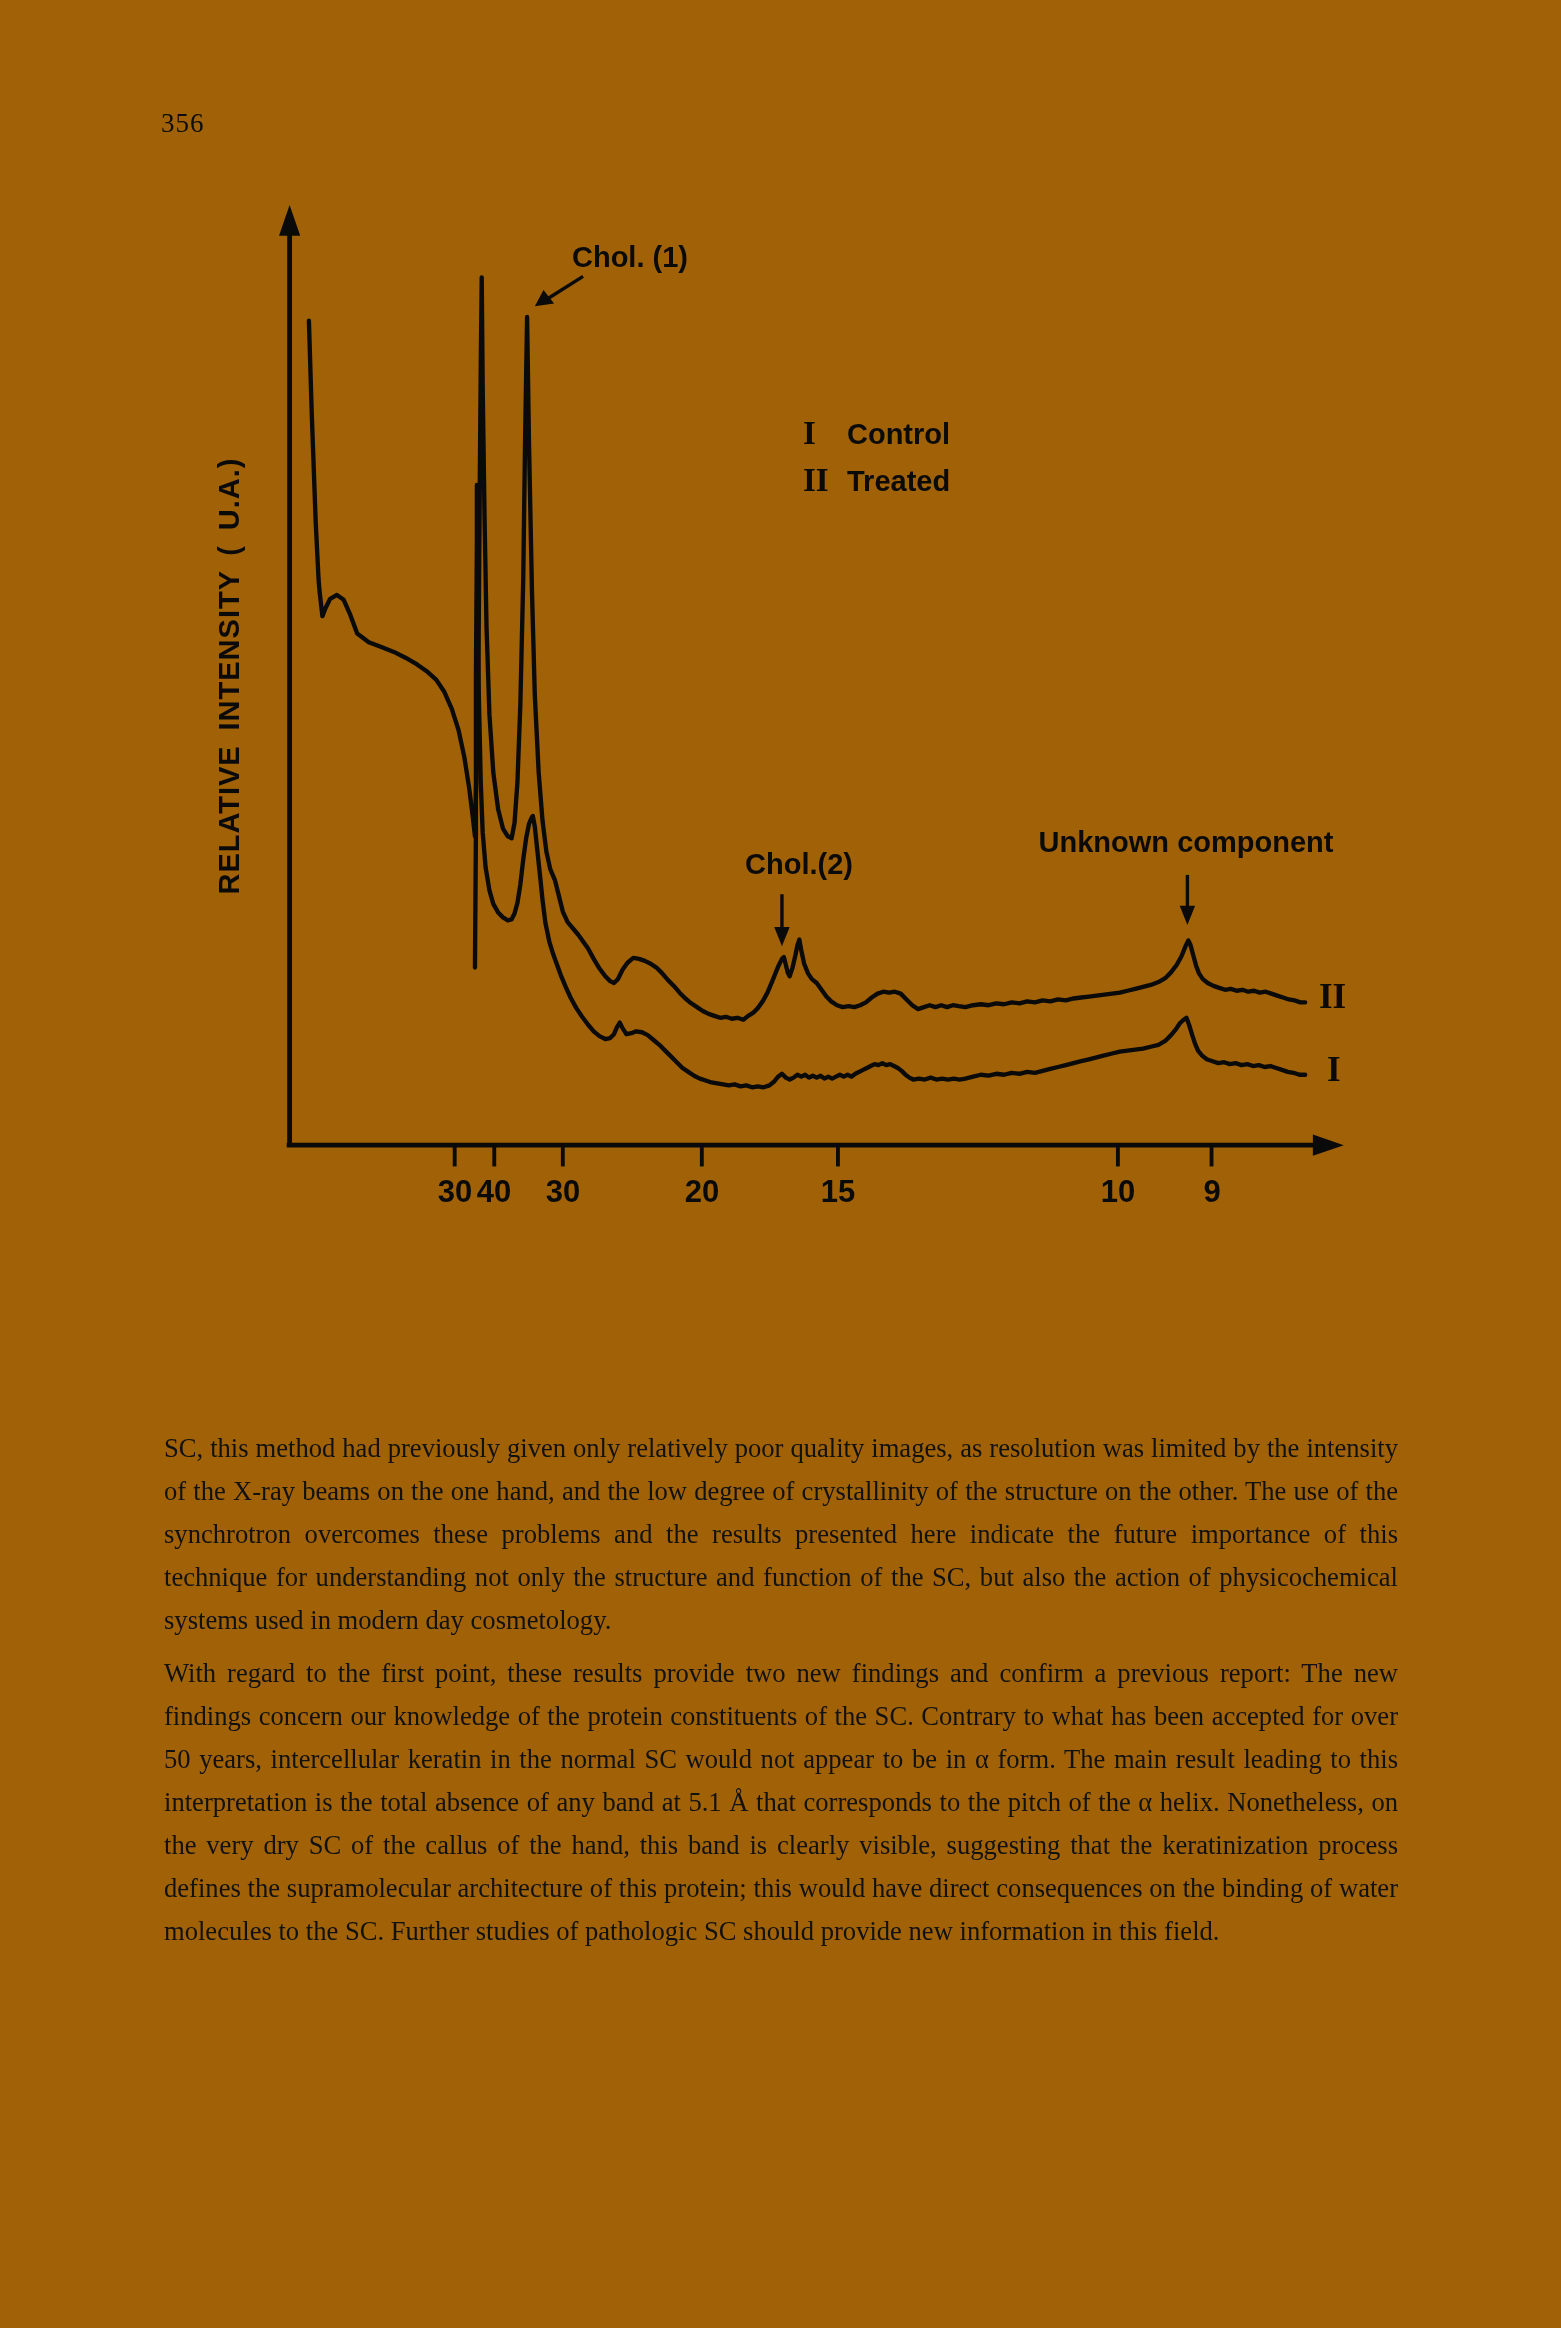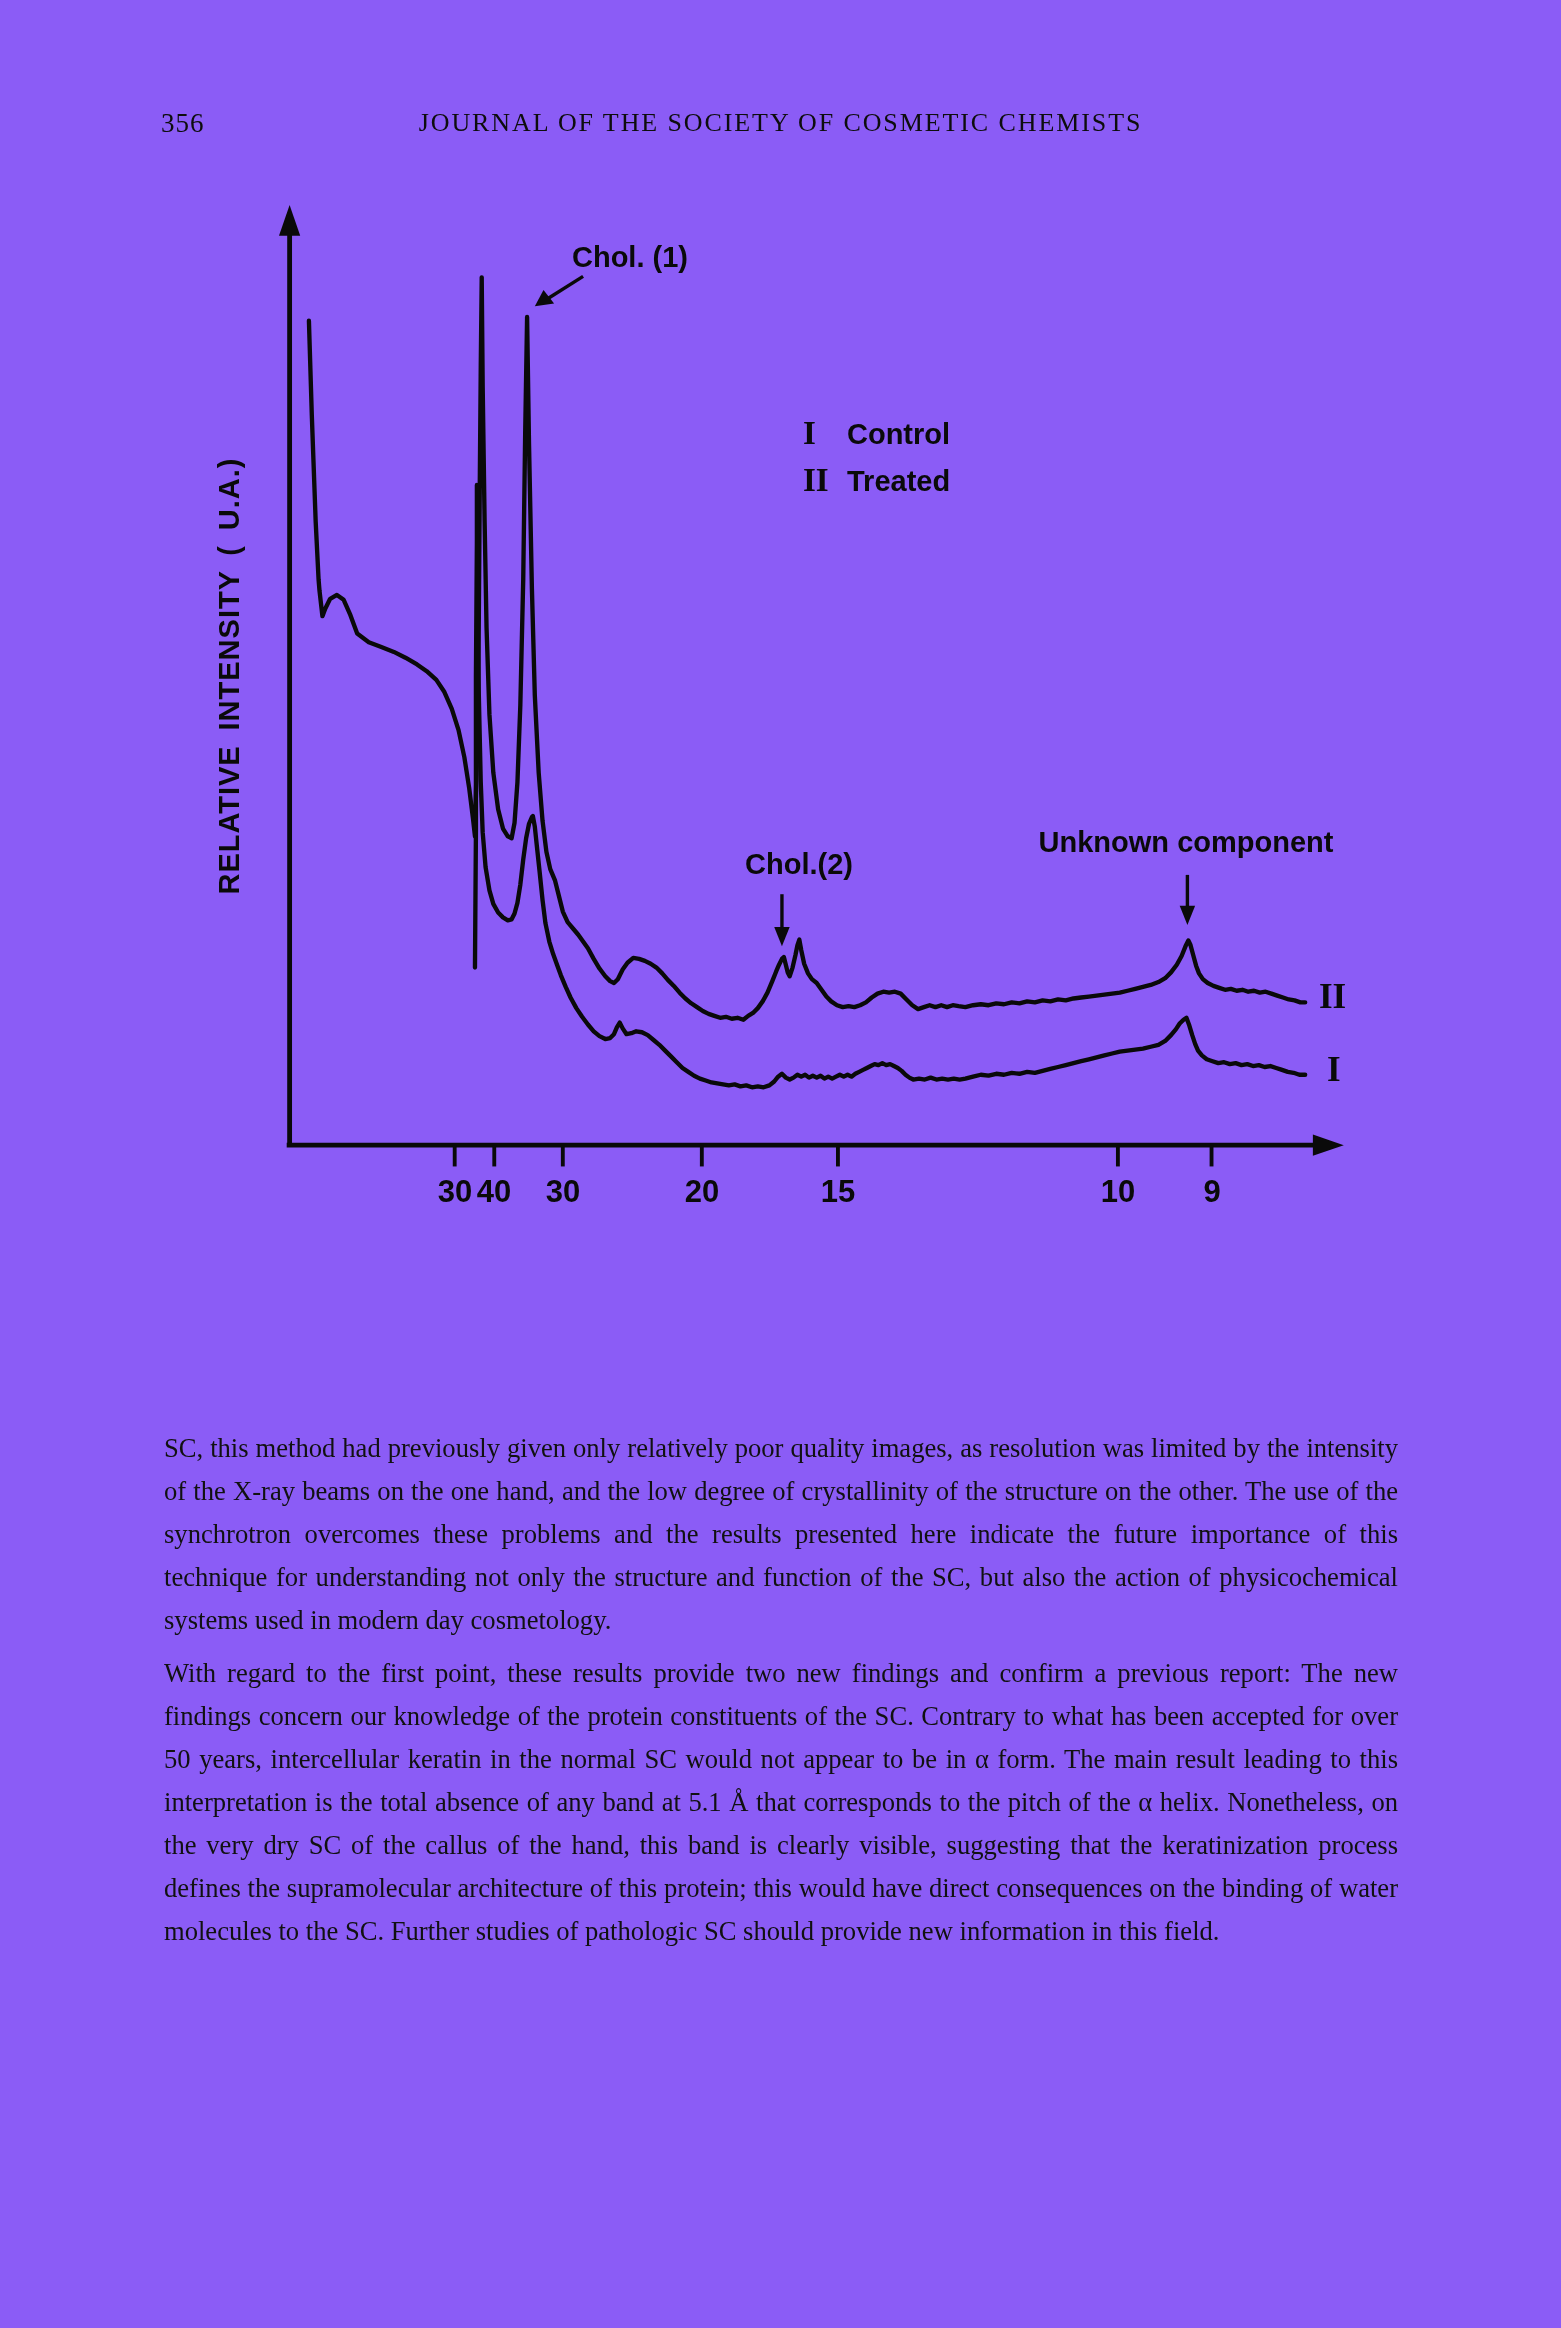--- a/index.html
+++ b/index.html
@@ -1,20 +1,20 @@
 <!DOCTYPE html>
 <html><head>
 <meta charset="utf-8">
 <style>
   html,body { margin:0; padding:0; background:#e8e8e8; }
   .page {
     position:relative;
     width:1561px; height:2329px;
     margin:0 auto;
-    background:#8b5cf6;
+    background:#a16207;
     color:#0d0d0d;
     font-family:"Liberation Serif", serif;
     overflow:hidden;
   }
   
   .page-number {
     position:absolute; left:161px; top:108px;
     font-size:27px; letter-spacing:1px;
   }
   .journal-title {
@@ -87,21 +87,20 @@
     text-align:justify; color:#111;
   }
   .body-text p { margin:0 0 9.7px 0; }
 </style>
 </head>
 <body>
 
 <div class="page">
 
   <div class="page-number">356</div>
-  <div class="journal-title">JOURNAL OF THE SOCIETY OF COSMETIC CHEMISTS</div>
 
   <div class="figure-area">
     <svg id="figure-svg" width="1561" height="1410" viewBox="0 0 1617 1460">
 
       <line class="axis-line" x1="300" y1="1186" x2="300" y2="238"></line>
       <polygon class="arrow-head" points="300,212 289,244 311,244"></polygon>
 
       <line class="axis-line" x1="297" y1="1186" x2="1368" y2="1186"></line>
       <polygon class="arrow-head" points="1392,1186 1360,1175 1360,1197"></polygon>
 

